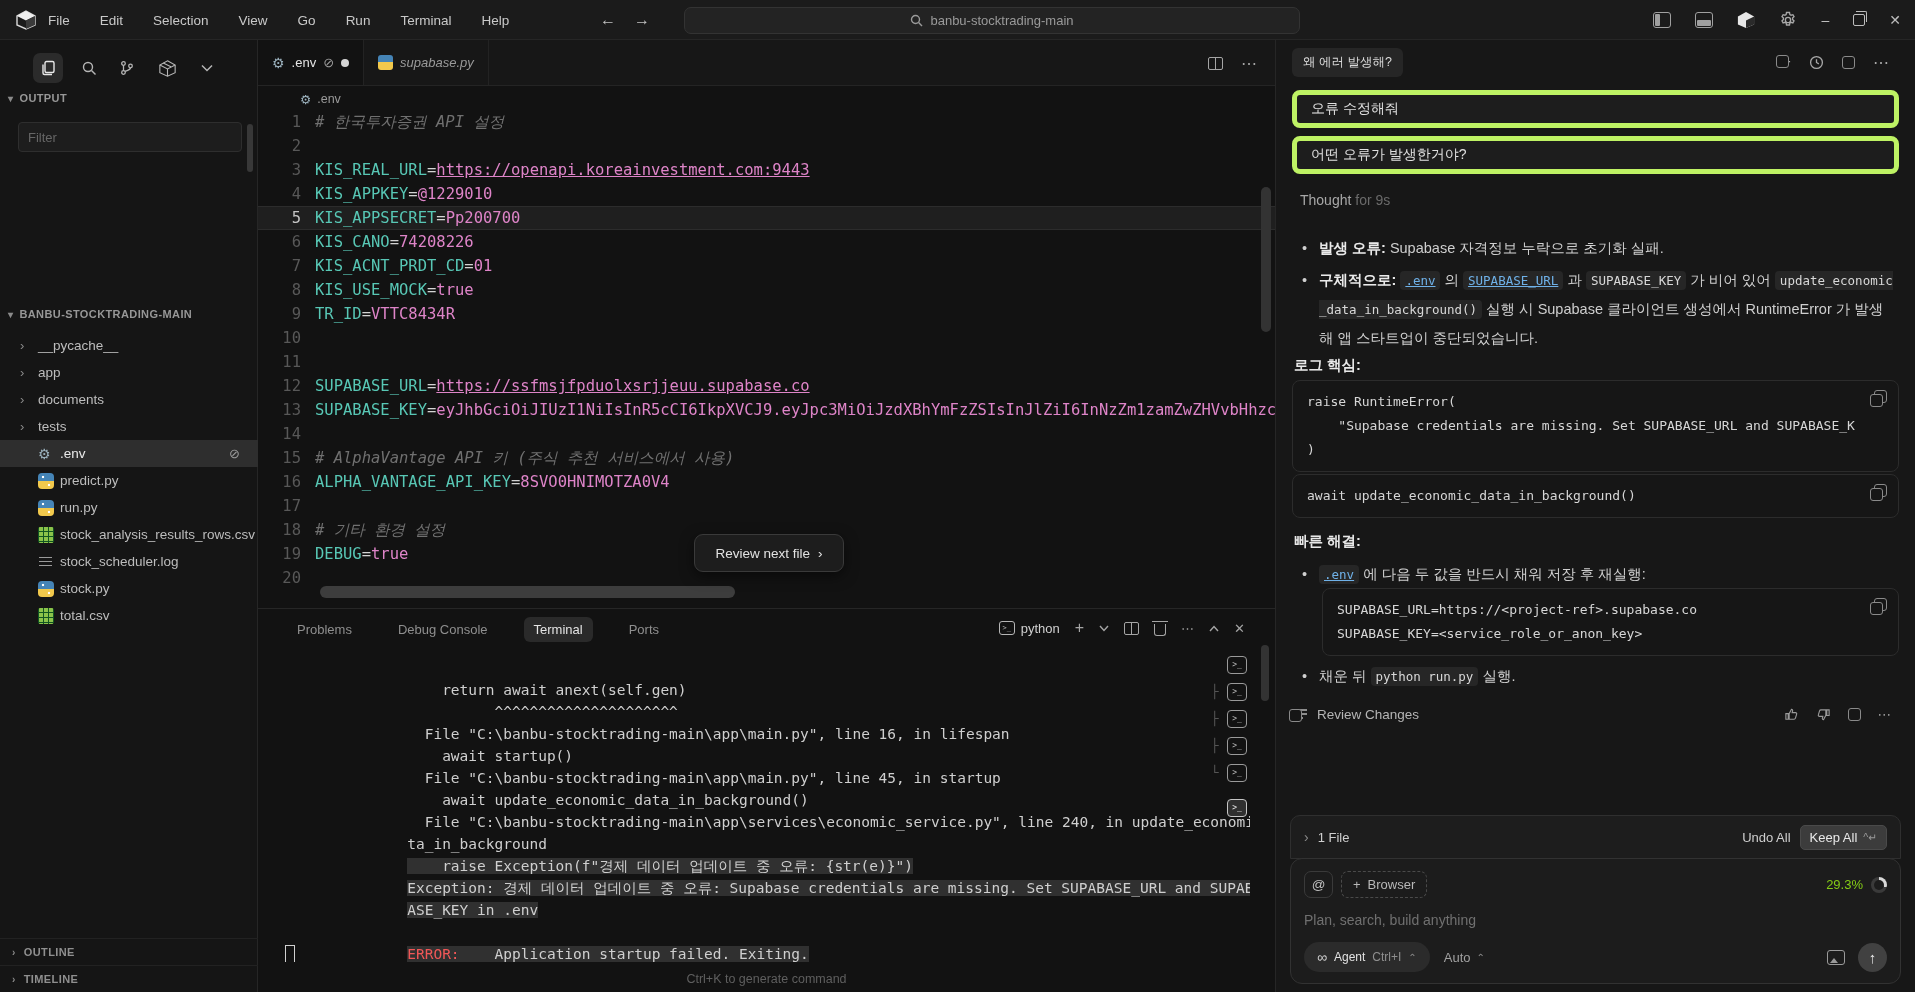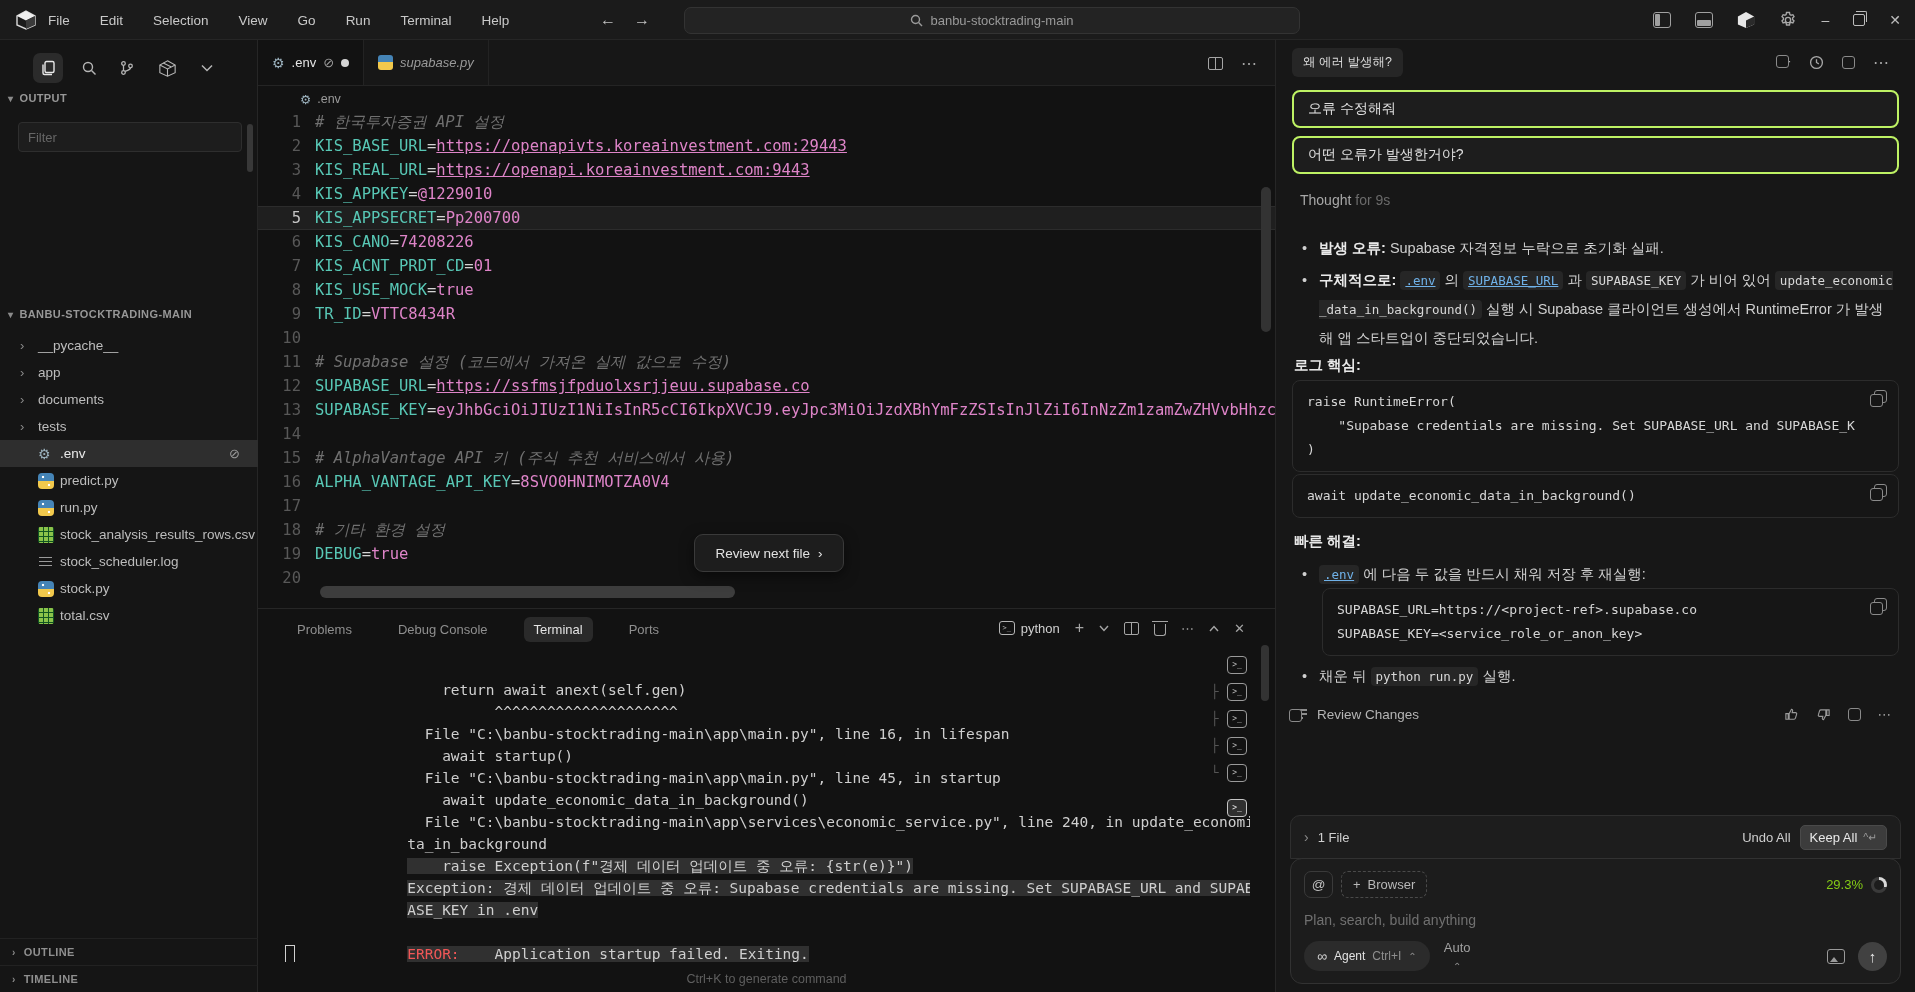--- a/index.html
+++ b/index.html
@@ -103,21 +103,21 @@
   .sess-tree { width:12px; color:#555; font-family:"DejaVu Sans Mono",monospace; font-size:13px; }
   .sess-ic { width:20px; height:18px; border:1.3px solid #9a9a9a; border-radius:4px; font-size:8px; line-height:16px; text-align:center; color:#b5b5b5; font-family:"DejaVu Sans Mono",monospace; cursor:pointer; }
   .sess-row.active { margin-top:8px; }
   .sess-row.active .sess-ic { background:#2f2f2f; border-color:#c5c5c5; color:#e5e5e5; }
   .term-thumb { position:absolute; right:6px; top:36px; width:8px; height:56px; background:#333; border-radius:4px; }
 
   
   .chat { position:absolute; left:1275px; top:40px; width:640px; bottom:0; background:#171717; border-left:1px solid #262626; }
   .chat-tab { position:absolute; left:16px; top:8px; background:#262626; border-radius:6px; padding:6px 11px; font-size:12.5px; color:#dcdcdc; cursor:pointer; }
   .chat-head-ic { position:absolute; top:12px; display:flex; align-items:center; gap:18px; right:26px; color:#a8a8a8; }
-  .bubble { position:absolute; left:16px; right:16px; height:38px; border:2px solid #bef264; background:#1d1d1d; border-radius:8px; display:flex; align-items:center; padding:0 14px; font-size:14px; color:#e0e0e0; }
+  .bubble { position:absolute; left:16px; right:16px; height:38px; border:5px solid #bef264; background:#1d1d1d; border-radius:8px; display:flex; align-items:center; padding:0 14px; font-size:14px; color:#e0e0e0; }
   .thought { position:absolute; left:24px; top:152px; font-size:14px; color:#a8a8a8; }
   .thought .dim { color:#6a6a6a; }
   .bullet { position:absolute; left:24px; right:18px; padding-left:19px; font-size:14.5px; color:#cfcfcf; line-height:29px; }
   .bullet::before { content:"•"; position:absolute; left:2px; color:#cfcfcf; }
   .sg-b { font-weight:bold; color:#eaeaea; }
   .sg-t { color:#cfcfcf; }
   .sg-cl, .sg-cd { font-family:"DejaVu Sans Mono",monospace; font-size:12.5px; background:#262626; border-radius:4px; padding:2px 5px; word-break:break-all; }
   .sg-cl { color:#6fb1e8; text-decoration:underline; }
   .sg-cd { color:#d8d8d8; }
   .chat-h { position:absolute; left:18px; font-size:14.5px; font-weight:bold; color:#e8e8e8; }
@@ -137,21 +137,21 @@
   .usage { margin-left:auto; display:flex; align-items:center; gap:8px; color:#84cc16; font-size:13px; }
   .ring { width:16px; height:16px; border-radius:50%; background:conic-gradient(#d8d8d8 0 29.3%, #3a3a3a 29.3% 100%); position:relative; }
   .ring::before { content:""; position:absolute; inset:3px; background:#1c1c1c; border-radius:50%; }
   .ib-placeholder { margin-top:14px; color:#707070; font-size:14px; }
   .ib-bottom { position:absolute; left:13px; right:13px; bottom:11px; display:flex; align-items:center; gap:14px; }
   .agent-pill { background:#2b2b2b; border-radius:999px; height:30px; display:flex; align-items:center; gap:7px; padding:0 13px; cursor:pointer; }
   .agent-pill .inf { color:#d0d0d0; font-size:14px; }
   .agent-pill .nm { color:#e2e2e2; font-size:12px; }
   .agent-pill .kbd { color:#8f8f8f; font-size:12px; }
   .agent-pill .up { color:#8f8f8f; font-size:10px; }
-  .auto-sel { color:#a0a0a0; font-size:13px; display:flex; gap:6px; align-items:center; cursor:pointer;flex-direction:column; }
+  .auto-sel { color:#a0a0a0; font-size:13px; display:flex; gap:6px; align-items:center; cursor:pointer; }
   .ib-right { margin-left:auto; display:flex; align-items:center; gap:13px; }
   .img-ic { width:18px; height:15px; border:1.4px solid #9a9a9a; border-radius:3px; position:relative; }
   .img-ic::before { content:""; position:absolute; left:2px; bottom:1px; border-left:4px solid transparent; border-right:4px solid transparent; border-bottom:5px solid #9a9a9a; }
   .send-btn { width:29px; height:29px; border-radius:50%; background:#414141; color:#e8e8e8; display:flex; align-items:center; justify-content:center; font-size:15px; cursor:pointer; }
   svg { display:block; }
 </style>
 </head>
 <body>
 
 <div id="app">
@@ -348,21 +348,20 @@
       <span>.env</span>
     </div>
     <div class="code-area">
 
     <div class="cl-row">
           <span class="ln">1</span>
           <span class="codeln"><span class="sg-c tk-c"># 한국투자증권 API 설정</span></span>
         </div>
         <div class="cl-row">
           <span class="ln">2</span>
-          <span class="codeln"><span class="sg-k tk-k">KIS_BASE_URL</span><span class="sg-o tk-o">=</span><span class="sg-u tk-u">https://openapivts.koreainvestment.com:29443</span></span>
         </div>
         <div class="cl-row">
           <span class="ln">3</span>
           <span class="codeln"><span class="sg-k tk-k">KIS_REAL_URL</span><span class="sg-o tk-o">=</span><span class="sg-u tk-u">https://openapi.koreainvestment.com:9443</span></span>
         </div>
         <div class="cl-row">
           <span class="ln">4</span>
           <span class="codeln"><span class="sg-k tk-k">KIS_APPKEY</span><span class="sg-o tk-o">=</span><span class="sg-v tk-v">@1229010</span></span>
         </div>
         <div class="cl-row cur">
@@ -384,21 +383,20 @@
         <div class="cl-row">
           <span class="ln">9</span>
           <span class="codeln"><span class="sg-k tk-k">TR_ID</span><span class="sg-o tk-o">=</span><span class="sg-v tk-v">VTTC8434R</span></span>
         </div>
         <div class="cl-row">
           <span class="ln">10</span>
           <span class="codeln"></span>
         </div>
         <div class="cl-row">
           <span class="ln">11</span>
-          <span class="codeln"><span class="sg-c tk-c"># Supabase 설정 (코드에서 가져온 실제 값으로 수정)</span></span>
         </div>
         <div class="cl-row">
           <span class="ln">12</span>
           <span class="codeln"><span class="sg-k tk-k">SUPABASE_URL</span><span class="sg-o tk-o">=</span><span class="sg-u tk-u">https://ssfmsjfpduolxsrjjeuu.supabase.co</span></span>
         </div>
         <div class="cl-row">
           <span class="ln">13</span>
           <span class="codeln"><span class="sg-k tk-k">SUPABASE_KEY</span><span class="sg-o tk-o">=</span><span class="sg-v tk-v">eyJhbGciOiJIUzI1NiIsInR5cCI6IkpXVCJ9.eyJpc3MiOiJzdXBhYmFzZSIsInJlZiI6InNzZm1zamZwZHVvbHhzcmpqZXV1Iiwicm9sZSI6ImFub24i</span></span>
         </div>
         <div class="cl-row">

